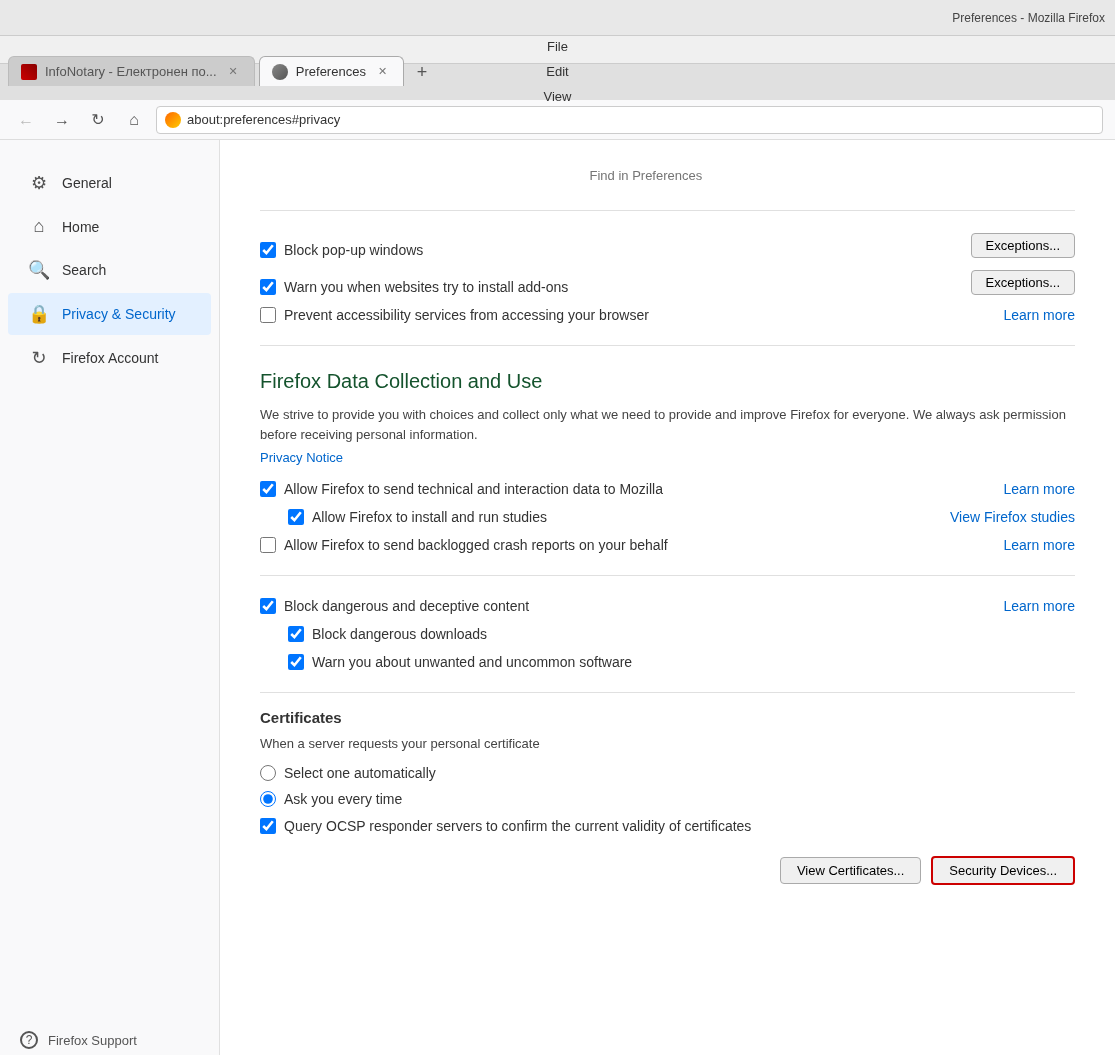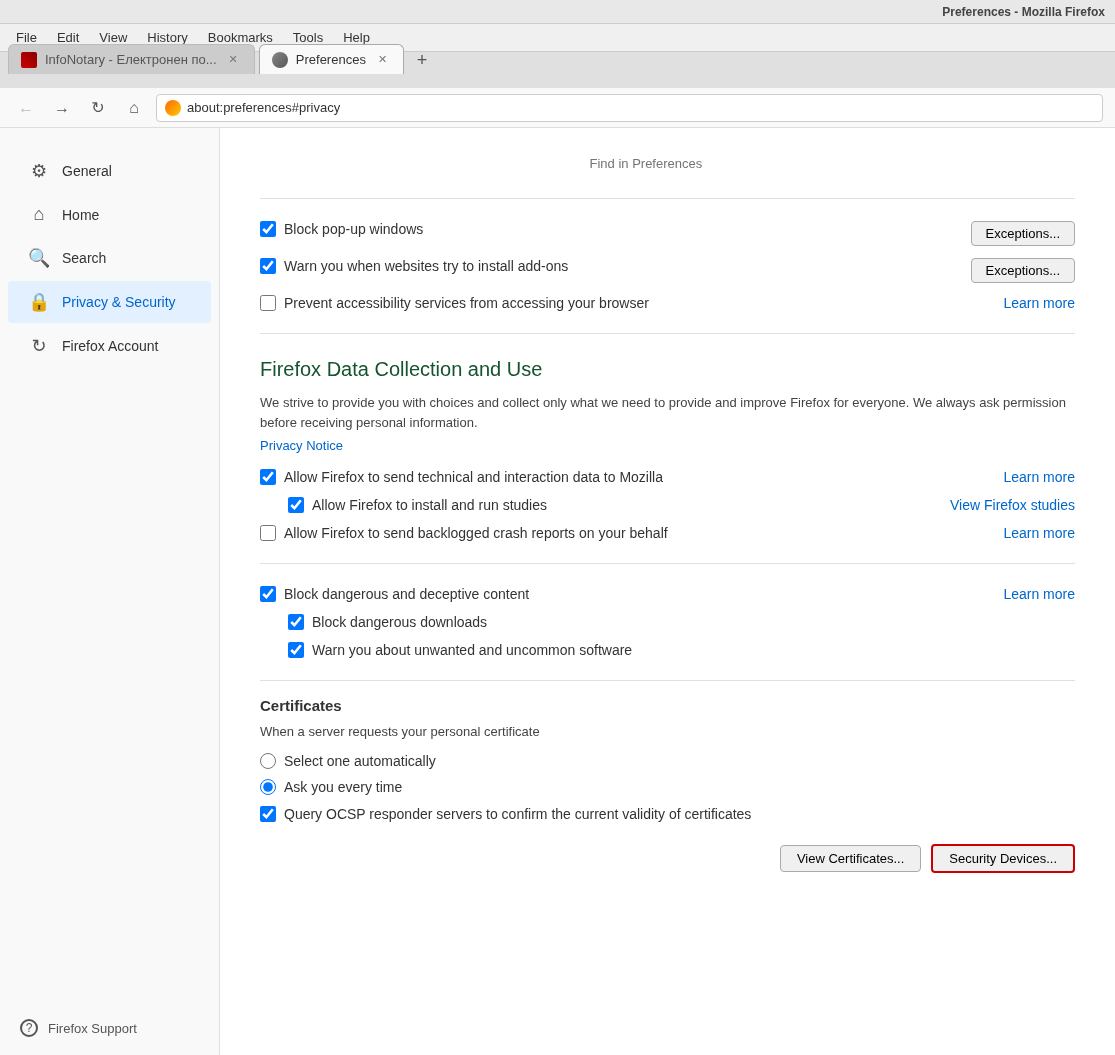--- a/index.html
+++ b/index.html
@@ -1,40 +1,40 @@
 <!DOCTYPE html>
 <html><head>
   <meta charset="utf-8">
   <style>
     * { box-sizing: border-box; margin: 0; padding: 0; }
     body { font-family: Arial, sans-serif; font-size: 14px; background: #f9f9fa; color: #333; overflow: hidden; }
 
     
     .title-bar {
       background: #e8e8e8;
-      height: 24px;
+      height: 36px;
       display: flex;
       align-items: center;
       justify-content: flex-end;
       padding: 0 10px;
       font-size: 12px;
       color: #444;
       border-bottom: 1px solid #ccc;
-      font-weight: bold;
     }
 
     
     .menu-bar {
       background: #f0f0f0;
       height: 28px;
       display: flex;
       align-items: center;
       padding: 0 8px;
       gap: 4px;
       border-bottom: 1px solid #ccc;
+      flex-direction: column;
     }
     .menu-bar span {
       padding: 3px 8px;
       font-size: 13px;
       cursor: pointer;
       border-radius: 3px;
     }
 
     
     .tab-bar {
@@ -225,21 +225,21 @@
     
     .section-divider {
       border: none;
       border-top: 1px solid #e0e0e0;
       margin: 16px 0;
     }
 
     
     .checkbox-row {
       display: flex;
-      align-items: flex-start;
+      align-items: flex-end;
       gap: 8px;
       padding: 6px 0;
     }
     .checkbox-row input[type="checkbox"] {
       width: 16px;
       height: 16px;
       cursor: pointer;
     }
     .checkbox-label {
       font-size: 14px;

